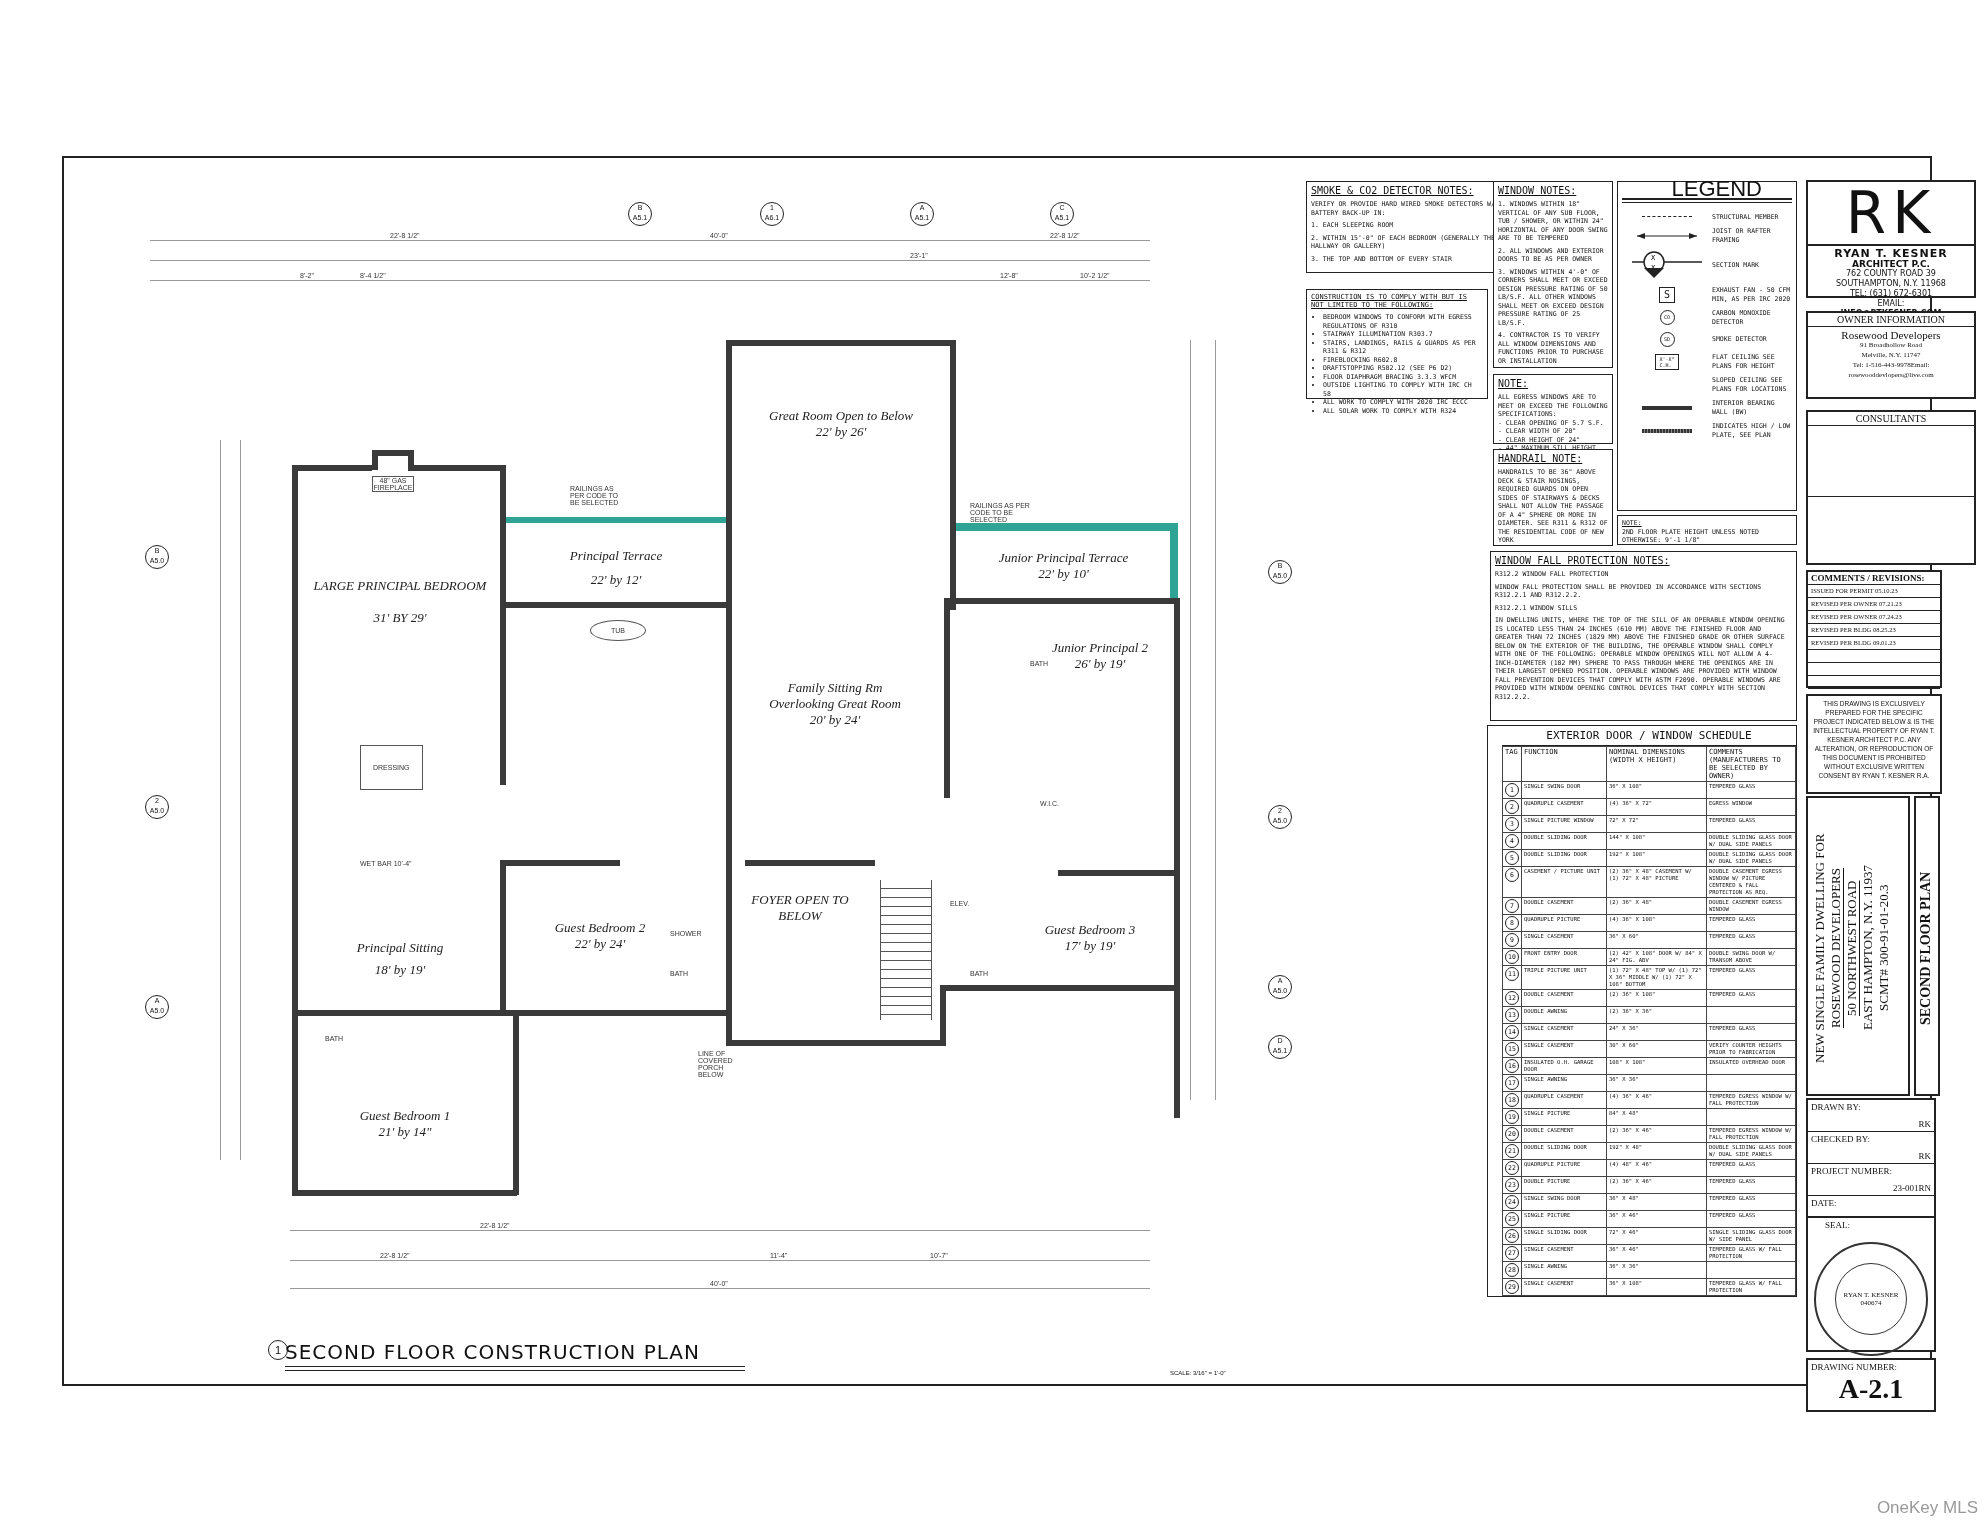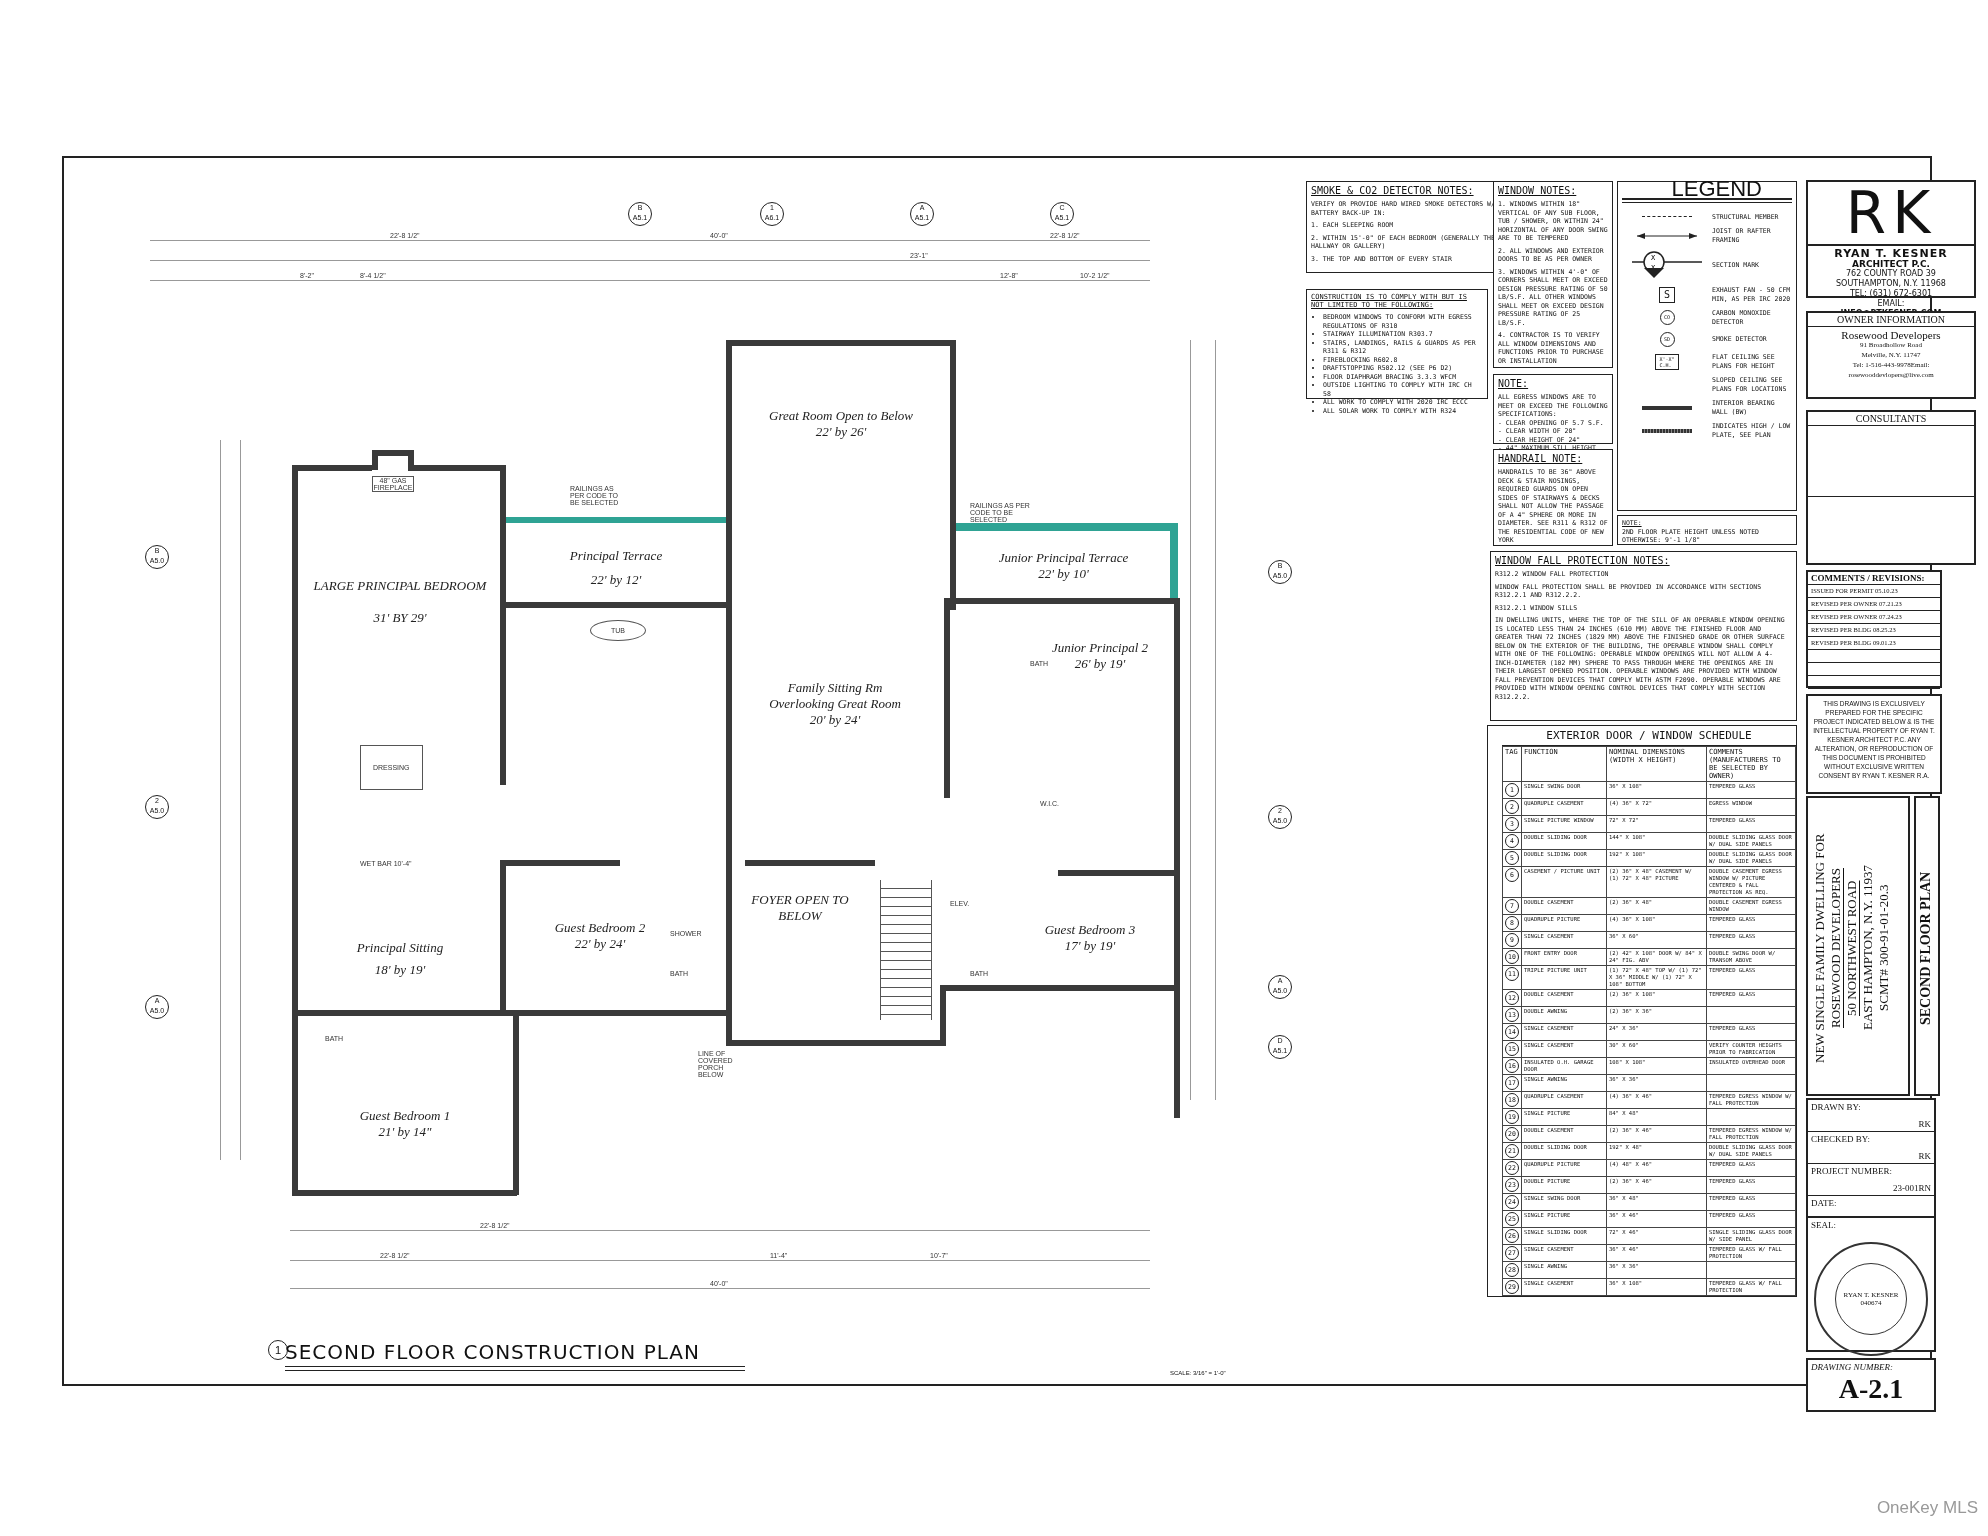--- a/index.html
+++ b/index.html
@@ -562,28 +562,28 @@
 <div class="tb" style="top:796px;left:1914px;height:300px;width:26px;">
   <div class="vert" style="position:absolute;left:2px;top:10px;height:280px;width:20px;font-size:14px;font-weight:bold;">SECOND FLOOR PLAN</div>
 </div>
 <div class="tb" style="top:1098px;height:128px;width:130px;">
   <div class="info-row"><span>DRAWN BY:</span><span class="v">RK</span></div>
   <div class="info-row"><span>CHECKED BY:</span><span class="v">RK</span></div>
   <div class="info-row"><span>PROJECT NUMBER:</span><span class="v">23-001RN</span></div>
   <div class="info-row" style="border-bottom:none"><span>DATE:</span><span class="v">01/02/2023</span></div>
 </div>
 <div class="tb" style="top:1216px;height:136px;width:130px;">
-  <div style="font-size:9px;padding:2px 3px;">SEAL:</div>
+  <div style="font-size:9px;padding:2px 17px;">SEAL:</div>
   <div class="seal">
     <div class="seal-inner">
       <div>
           <div>RYAN T. KESNER</div>
           <div>040674</div>
         </div>
     </div>
   </div>
 </div>
 <div class="tb" style="top:1358px;height:54px;width:130px;">
-  <div style="font-size:9px;padding:2px 3px;font-style:italic;">DRAWING NUMBER:</div>
+  <div style="font-size:9px;padding:2px 3px;">DRAWING NUMBER:</div>
   <div style="font-size:28px;font-weight:bold;text-align:center;line-height:30px;">A-2.1</div>
 </div>
 
 <div class="watermark">OneKey MLS</div>
 
 </body></html>

